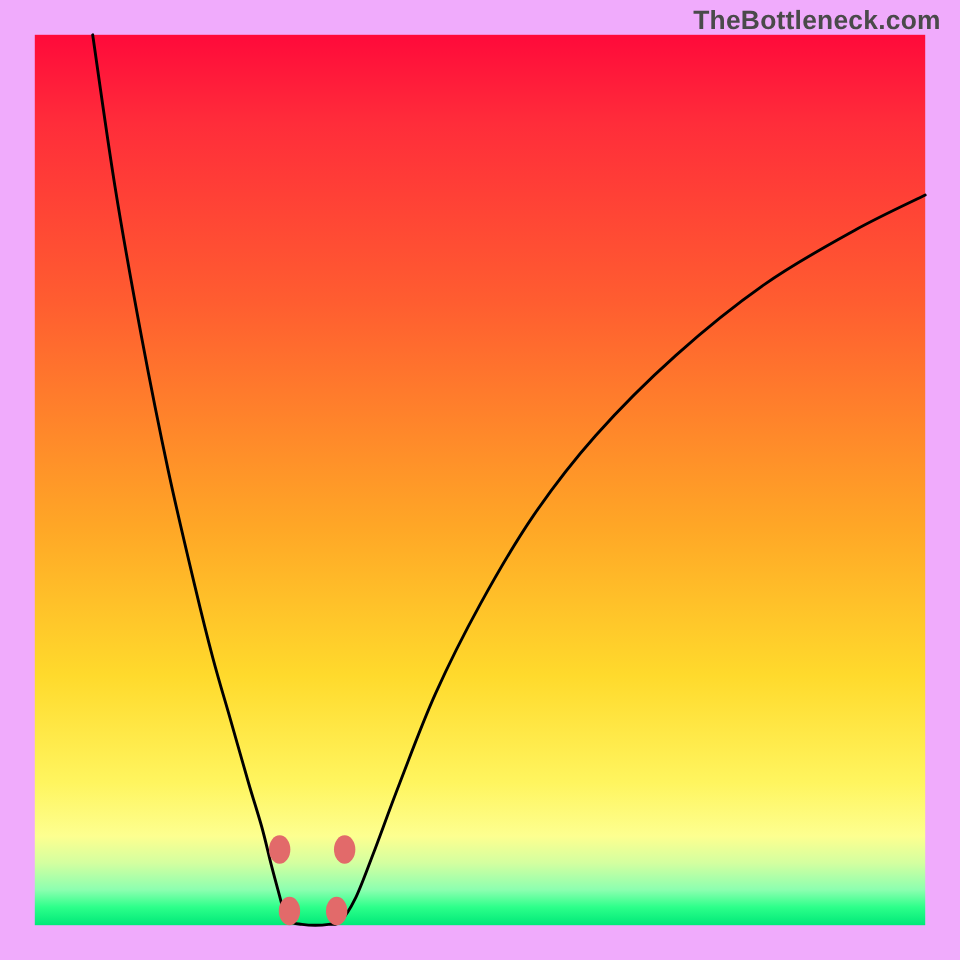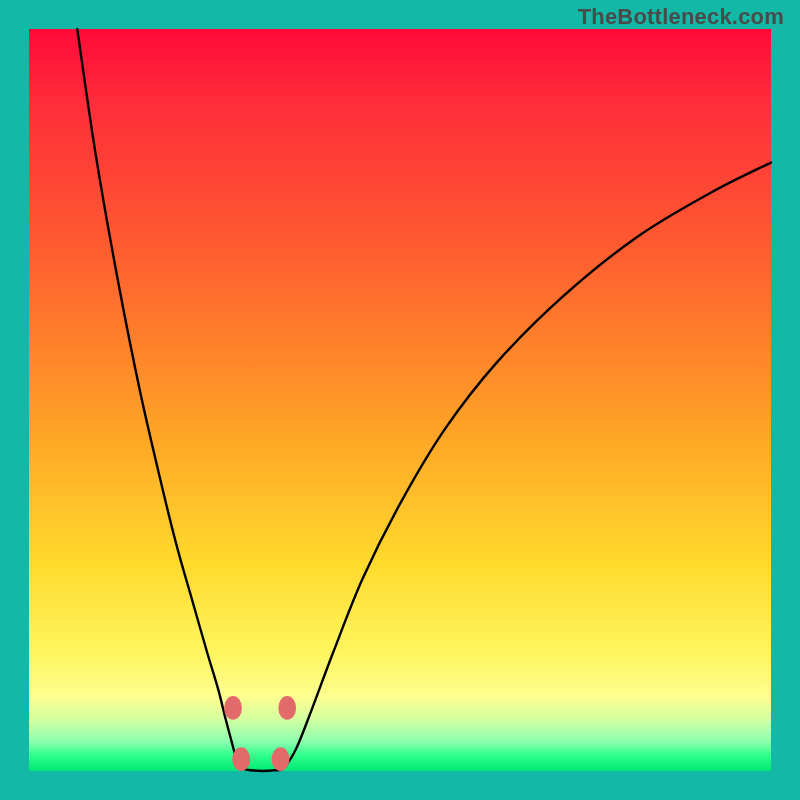--- a/index.html
+++ b/index.html
@@ -10,21 +10,21 @@
     background: #000;
     font-family: Arial, Helvetica, sans-serif;
     overflow: hidden;
   }
   .frame {
     position: absolute;
     left: 0;
     top: 0;
     width: 800px;
     height: 800px;
-    background: #14b8a6;
+    background: #f0abfc;
     text-align: right;
   }
   .plot {
     position: absolute;
     left: 29px;
     top: 29px;
     width: 742px;
     height: 742px;
     
     background: linear-gradient(

